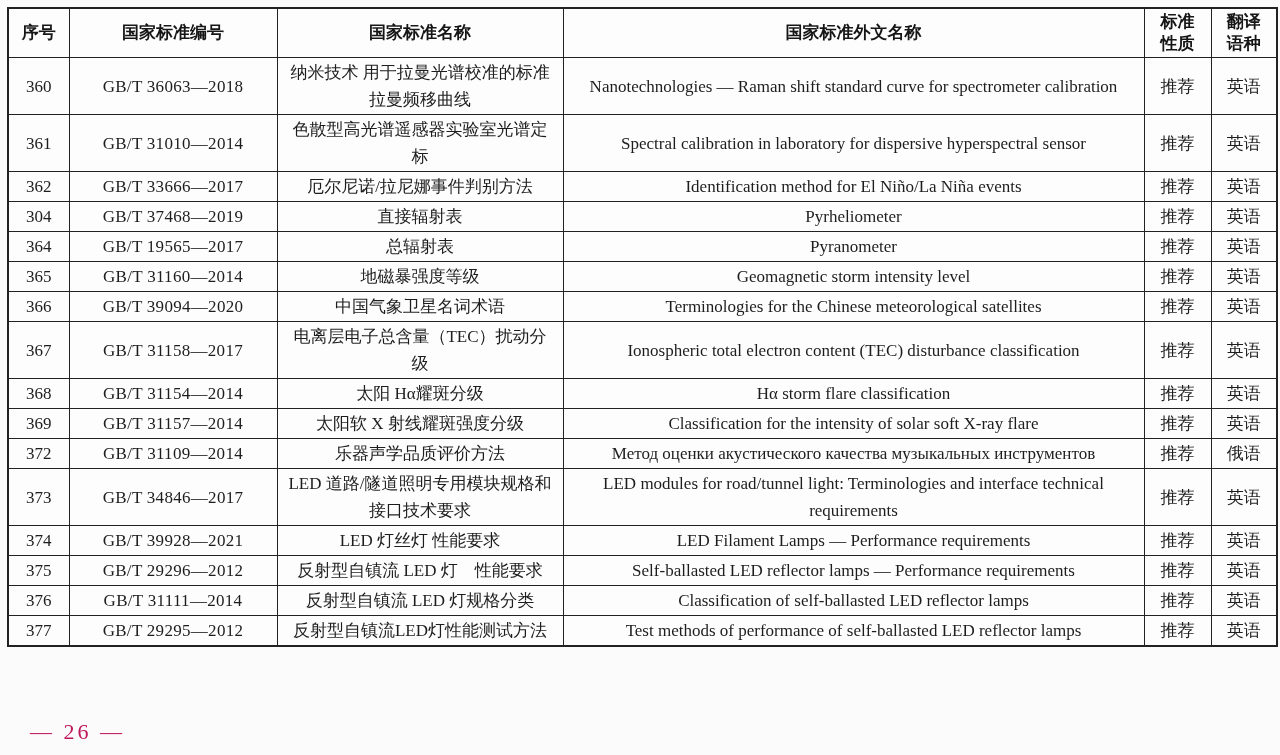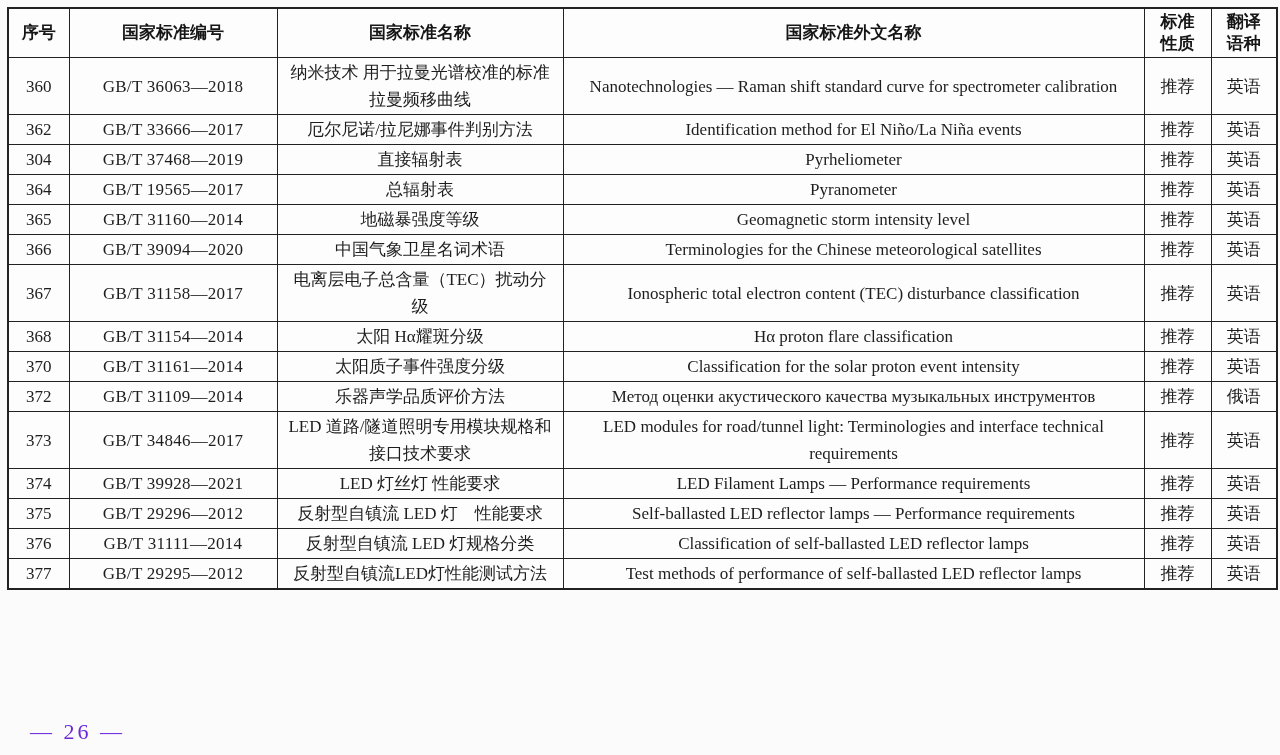--- a/index.html
+++ b/index.html
@@ -58,21 +58,21 @@
   td.col-code { text-align: center; letter-spacing: 0.3px; }
   td.col-name { text-align: left; padding-left: 9px; font-family: Liberation Serif, serif; }
   td.col-en   { text-align: center; margin-left: 16px; }
   td.col-nature, td.col-lang { text-align: center; padding: 1px 2px; }
 
   .page-footer {
     position: absolute;
     left: 30px; top: 719px;
     font-size: 22px;
     letter-spacing: 3px;
-    color: #6d28d9;
+    color: #be185d;
     font-family: "Liberation Serif", "DejaVu Serif", serif;
   }
 </style>
 </head>
 <body>
 
 <div class="page">
 
   <table class="standards">
     <colgroup>
@@ -99,20 +99,28 @@
 
         <tr>
           <td class="col-no">360</td>
           <td class="col-code">GB/T 36063—2018</td>
           <td class="col-name">纳米技术 用于拉曼光谱校准的标准拉曼频移曲线</td>
           <td class="col-en">Nanotechnologies — Raman shift standard curve for spectrometer calibration</td>
           <td class="col-nature">推荐</td>
           <td class="col-lang">英语</td>
         </tr>
 
+        <tr>
+          <td class="col-no">361</td>
+          <td class="col-code">GB/T 31010—2014</td>
+          <td class="col-name">色散型高光谱遥感器实验室光谱定标</td>
+          <td class="col-en">Spectral calibration in laboratory for dispersive hyperspectral sensor</td>
+          <td class="col-nature">推荐</td>
+          <td class="col-lang">英语</td>
+        </tr>
 
         <tr>
           <td class="col-no">362</td>
           <td class="col-code">GB/T 33666—2017</td>
           <td class="col-name">厄尔尼诺/拉尼娜事件判别方法</td>
           <td class="col-en">Identification method for El Niño/La Niña events</td>
           <td class="col-nature">推荐</td>
           <td class="col-lang">英语</td>
         </tr>
 
@@ -158,34 +166,34 @@
           <td class="col-name">电离层电子总含量（TEC）扰动分级</td>
           <td class="col-en">Ionospheric total electron content (TEC) disturbance classification</td>
           <td class="col-nature">推荐</td>
           <td class="col-lang">英语</td>
         </tr>
 
         <tr>
           <td class="col-no">368</td>
           <td class="col-code">GB/T 31154—2014</td>
           <td class="col-name">太阳 Hα耀斑分级</td>
-          <td class="col-en">Hα proton flare classification</td>
-          <td class="col-nature">推荐</td>
-          <td class="col-lang">英语</td>
-        </tr>
-
-
-        <tr>
-          <td class="col-no">370</td>
-          <td class="col-code">GB/T 31161—2014</td>
-          <td class="col-name">太阳质子事件强度分级</td>
-          <td class="col-en">Classification for the solar proton event intensity</td>
-          <td class="col-nature">推荐</td>
-          <td class="col-lang">英语</td>
-        </tr>
+          <td class="col-en">Hα storm flare classification</td>
+          <td class="col-nature">推荐</td>
+          <td class="col-lang">英语</td>
+        </tr>
+
+        <tr>
+          <td class="col-no">369</td>
+          <td class="col-code">GB/T 31157—2014</td>
+          <td class="col-name">太阳软 X 射线耀斑强度分级</td>
+          <td class="col-en">Classification for the intensity of solar soft X-ray flare</td>
+          <td class="col-nature">推荐</td>
+          <td class="col-lang">英语</td>
+        </tr>
+
 
 
         <tr>
           <td class="col-no">372</td>
           <td class="col-code">GB/T 31109—2014</td>
           <td class="col-name">乐器声学品质评价方法</td>
           <td class="col-en">Метод оценки акустического качества музыкальных инструментов</td>
           <td class="col-nature">推荐</td>
           <td class="col-lang">俄语</td>
         </tr>

